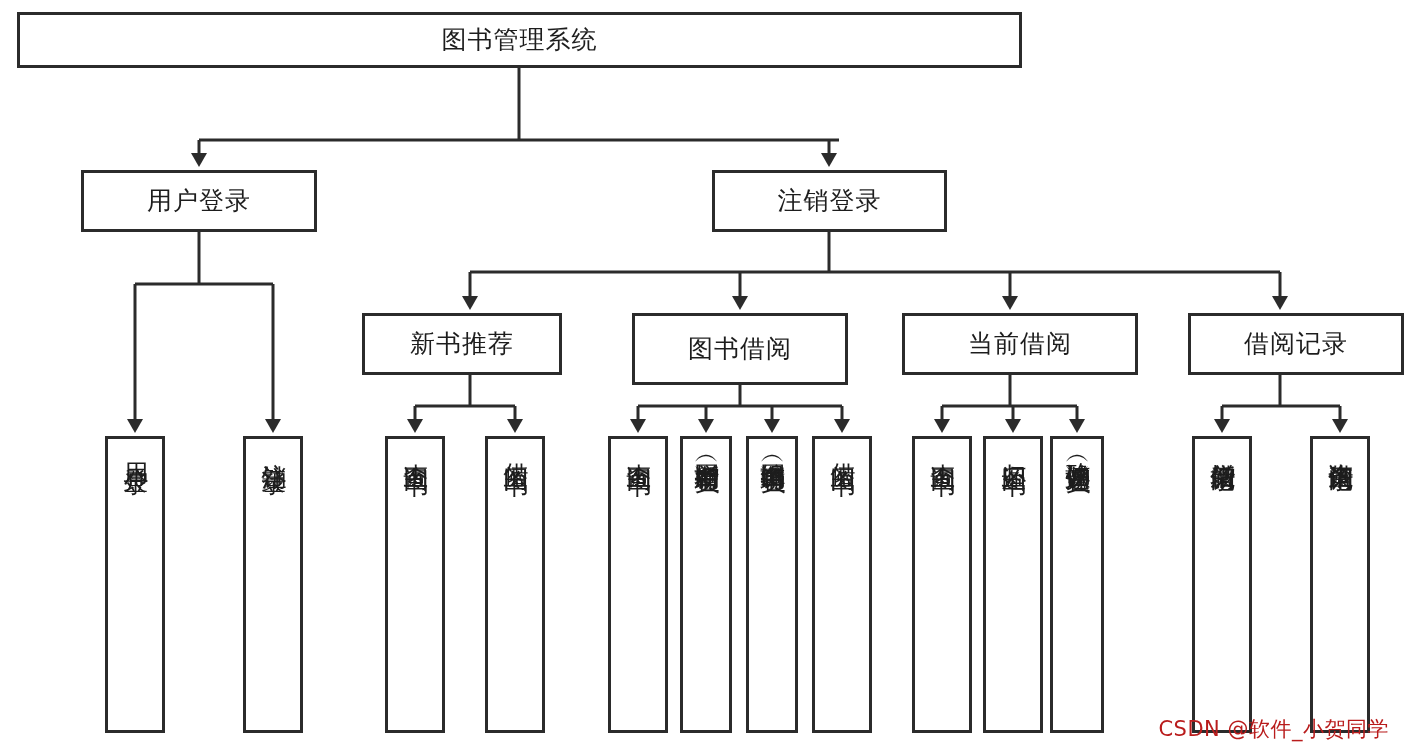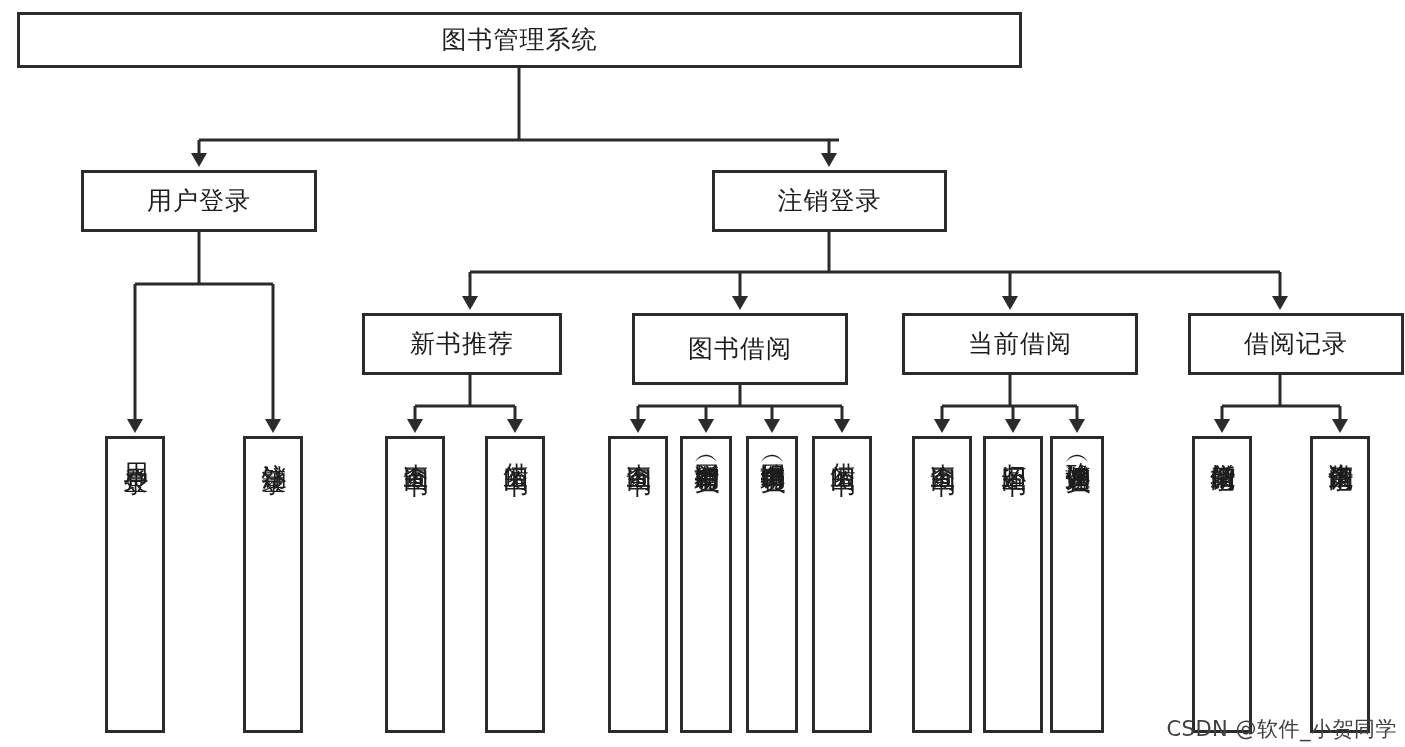--- a/index.html
+++ b/index.html
@@ -51,24 +51,24 @@
   #wires {
     position: absolute;
     left: 0;
     top: 0;
     width: 1405px;
     height: 747px;
     pointer-events: none;
   }
   .watermark {
     position: absolute;
-    right: 8px;
+    right: 16px;
     bottom: 4px;
     font-size: 21px;
-    color: #404040;
+    color: #b91c1c;
     white-space: nowrap;
     letter-spacing: 0.5px;
   }
 </style>
 </head>
 <body>
 
 <div id="canvas">
 
   <svg id="wires" viewBox="0 0 1405 747">

